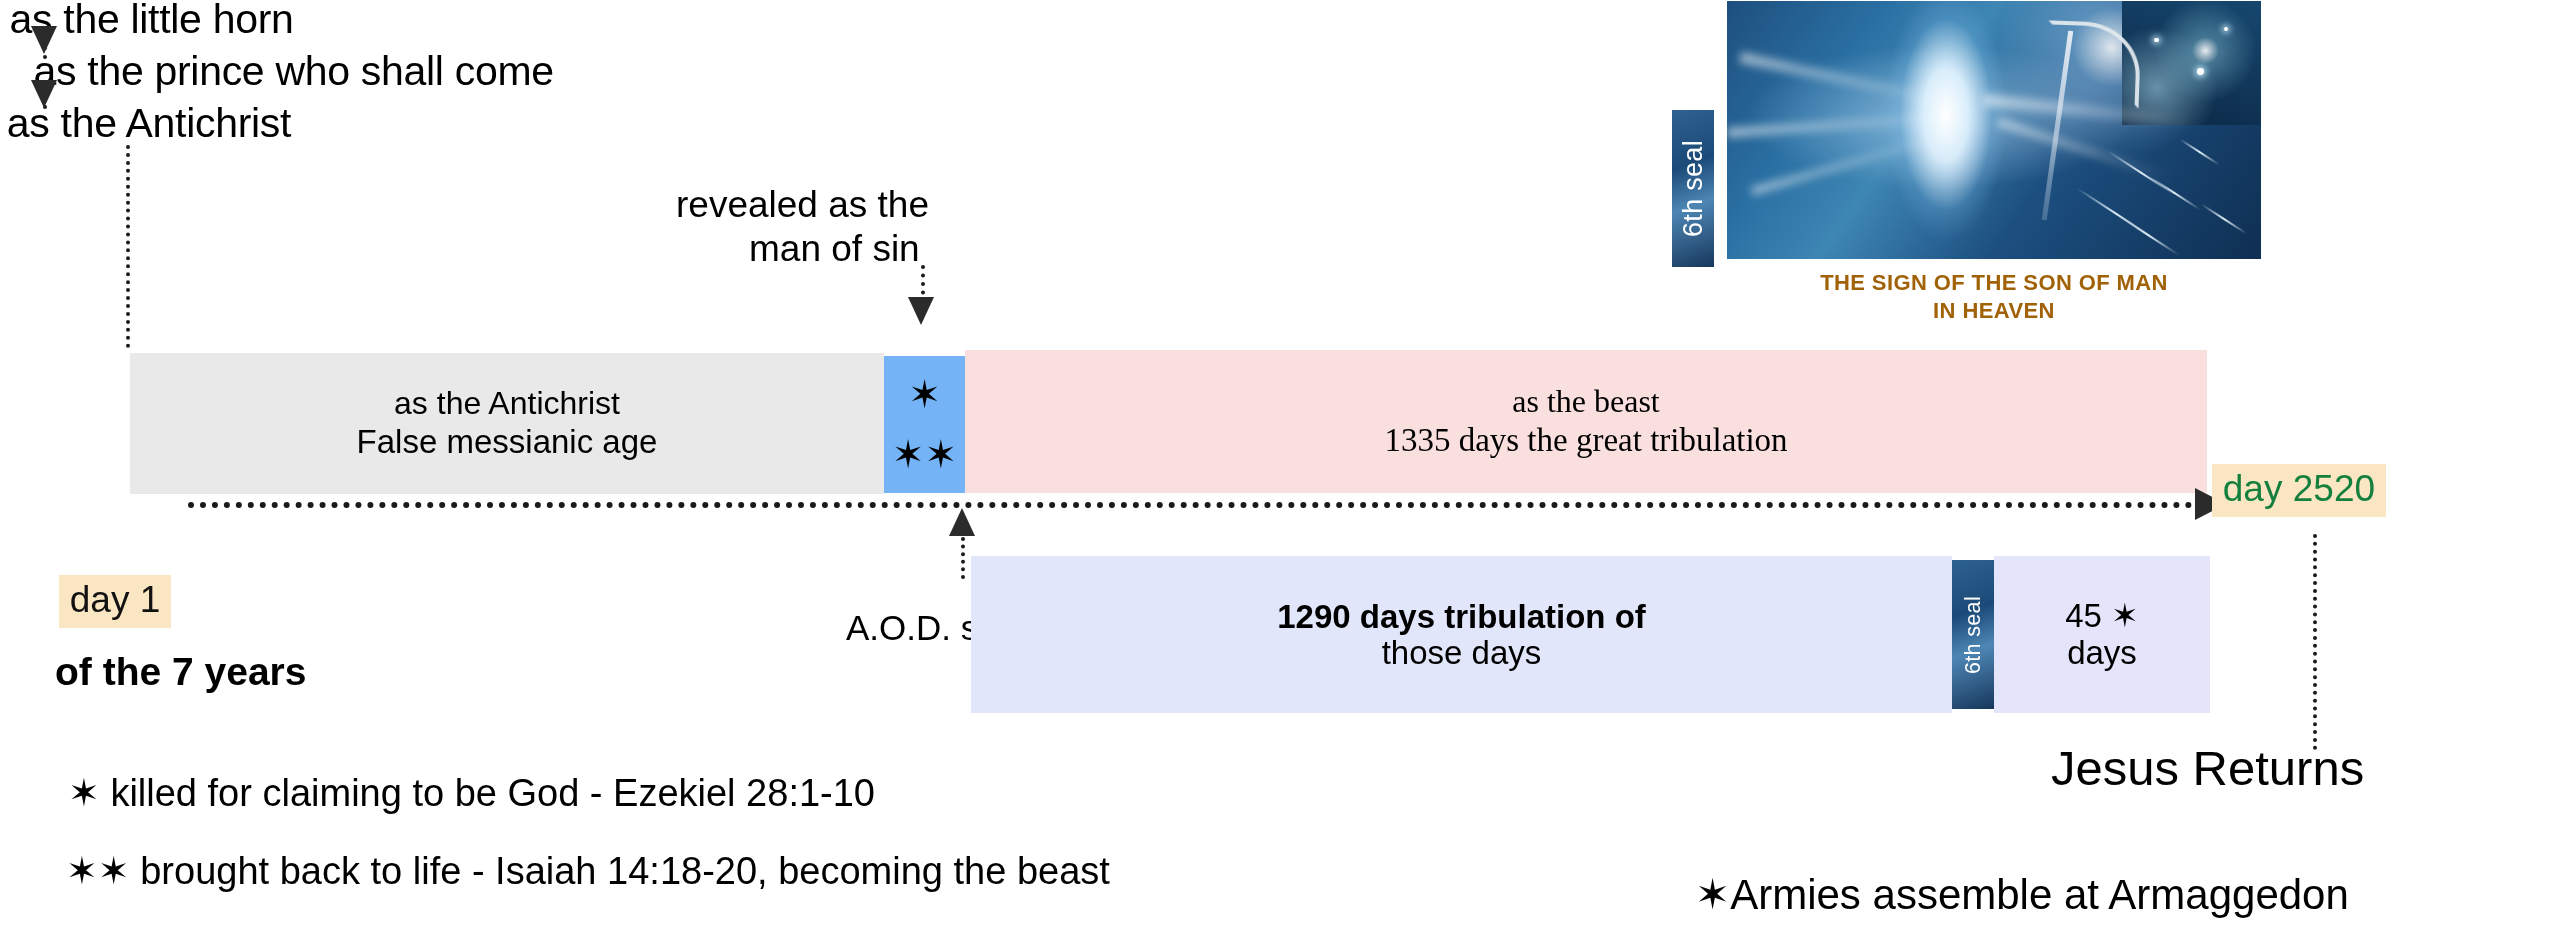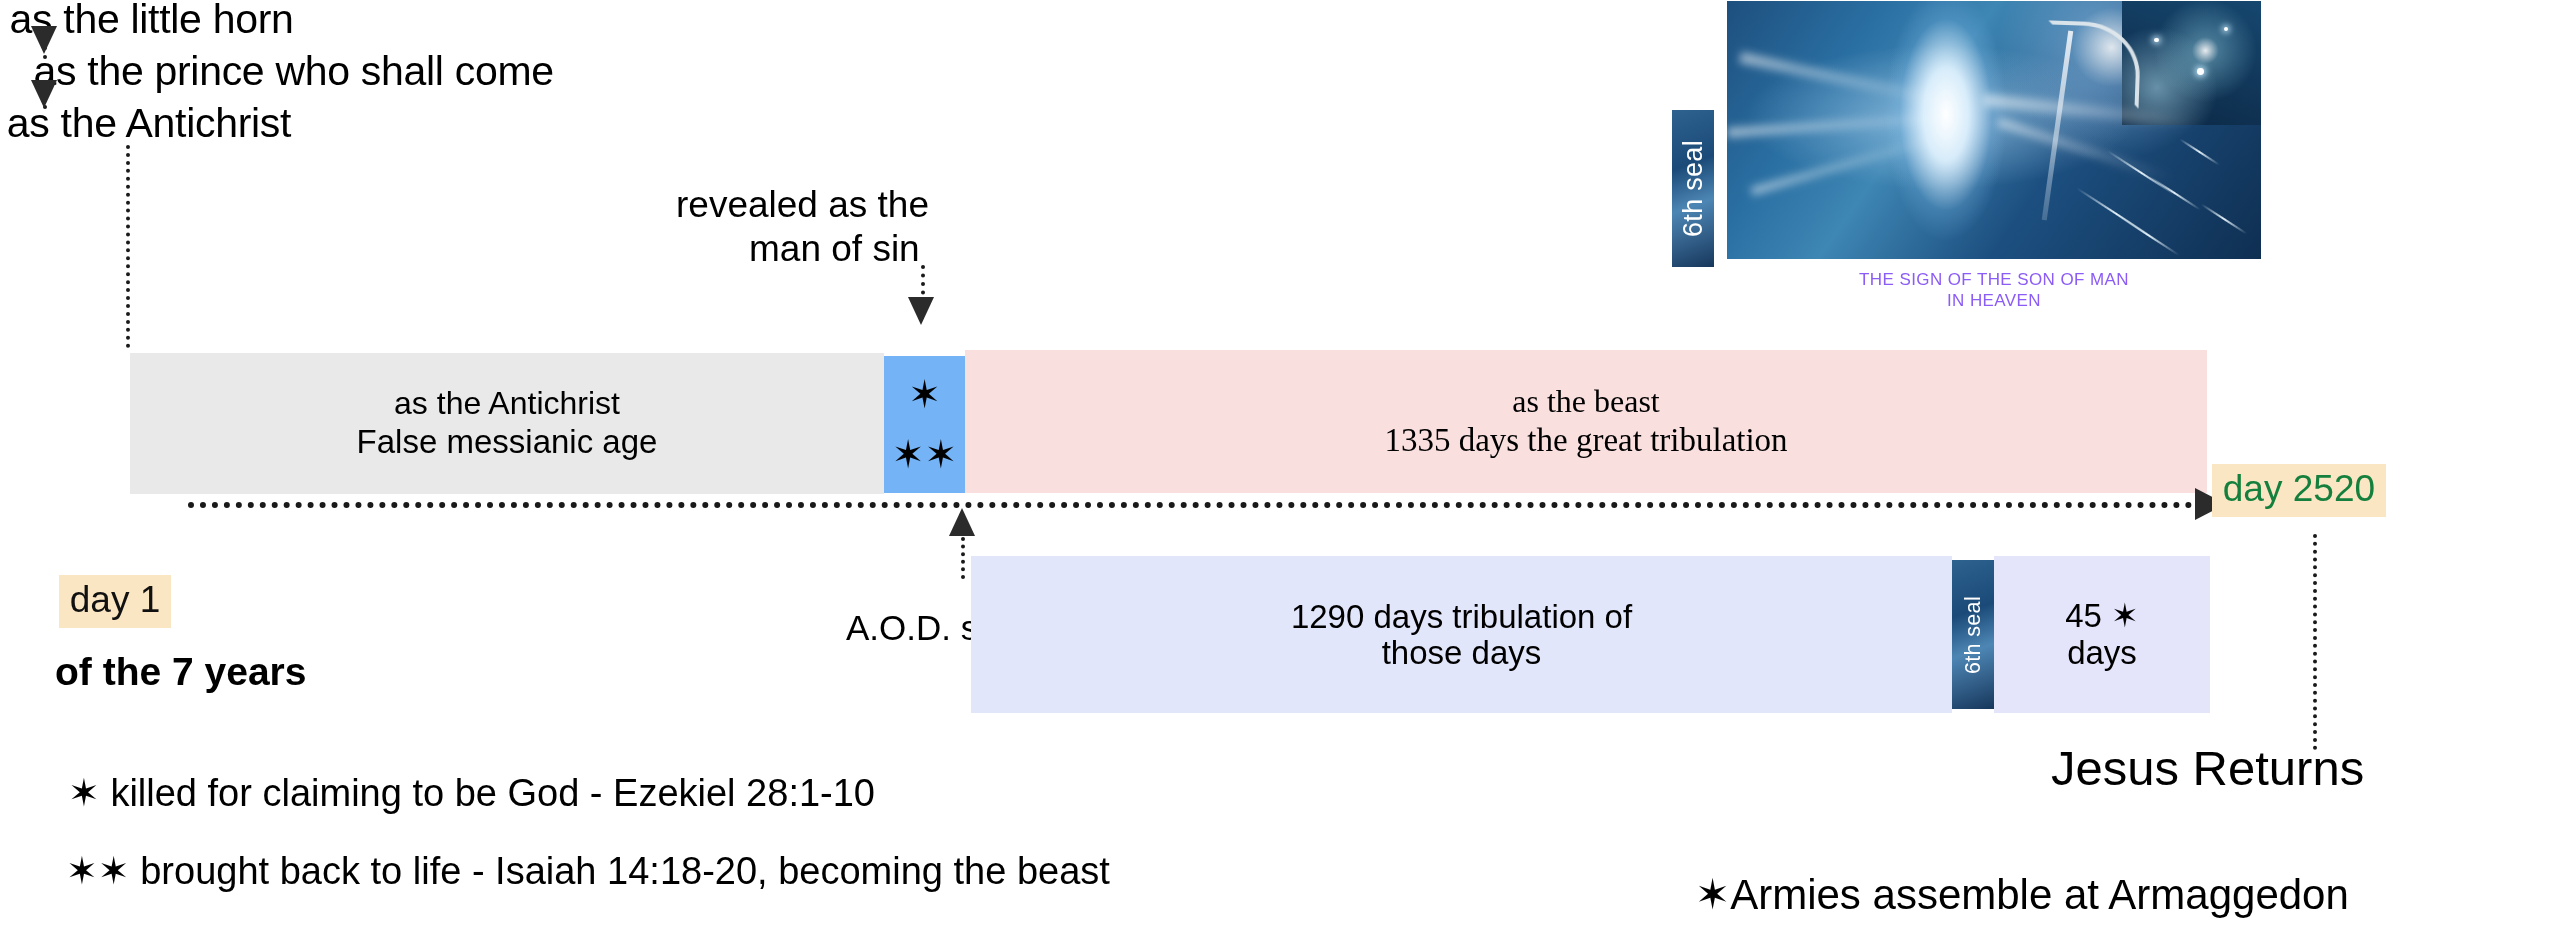--- a/index.html
+++ b/index.html
@@ -163,23 +163,23 @@
   .hero .hookstem{
     position:absolute;
     width:5.4px;
     background:linear-gradient(180deg, rgba(235,240,246,0.95), rgba(200,215,230,0.25));
     transform:rotate(8deg);
     filter:blur(0.4px);
   }
   .hero-caption{
     position:absolute;
     text-align:center;
-    font-size:17px;
-    font-weight:normal;
-    color:#8b5cf6;
+    font-size:22px;
+    font-weight:bold;
+    color:#a16207;
     line-height:1.25;
     letter-spacing:0.4px;
   }
 
   
   .foot{font-size:35px;text-align:center;}
   .jesus{font-size:49px;}
 </style>
 </head>
 <body>
@@ -228,21 +228,21 @@
 
   <div class="chip" style="left:2212px;top:464px;">day 2520</div>
 
   <div class="v-dotted" style="left:2313px;top:534px;height:216px;"></div>
 
   <div class="arrow-up" style="left:949px;top:508px;"></div>
   <div class="v-dotted" style="left:961px;top:537px;height:42px;"></div>
   <div class="abs txt" style="left:846px;top:608px;font-size:35px;">A.O.D. setup</div>
 
   <div class="bar bar-lav" style="left:971px;top:556px;width:981px;height:157px;">
-    <div class="bar-main two-line txt" style="white-space:normal;text-align:left;">1290 days tribulation of</div>
+    <div class="bar-main two-line txt" style="white-space:normal;text-align:left;font-weight:bold;">1290 days tribulation of</div>
     <div class="bar-main two-line txt" style="white-space:normal;text-align:center;">those days</div>
   </div>
 
   <div class="seal-tab small" style="left:1952px;top:560px;width:42px;height:149px;">
     <span>6th seal</span>
   </div>
 
   <div class="bar bar-lav2" style="left:1994px;top:556px;width:216px;height:157px;">
     <div class="bar-main txt">45 ✶</div>
     <div class="bar-main txt">days</div>

